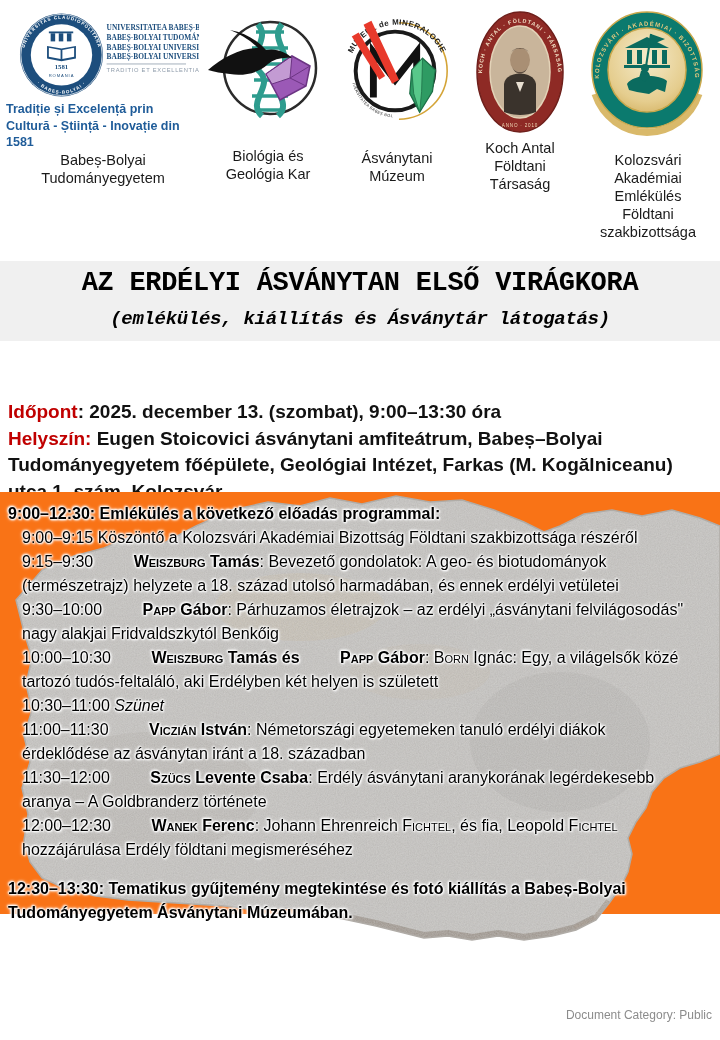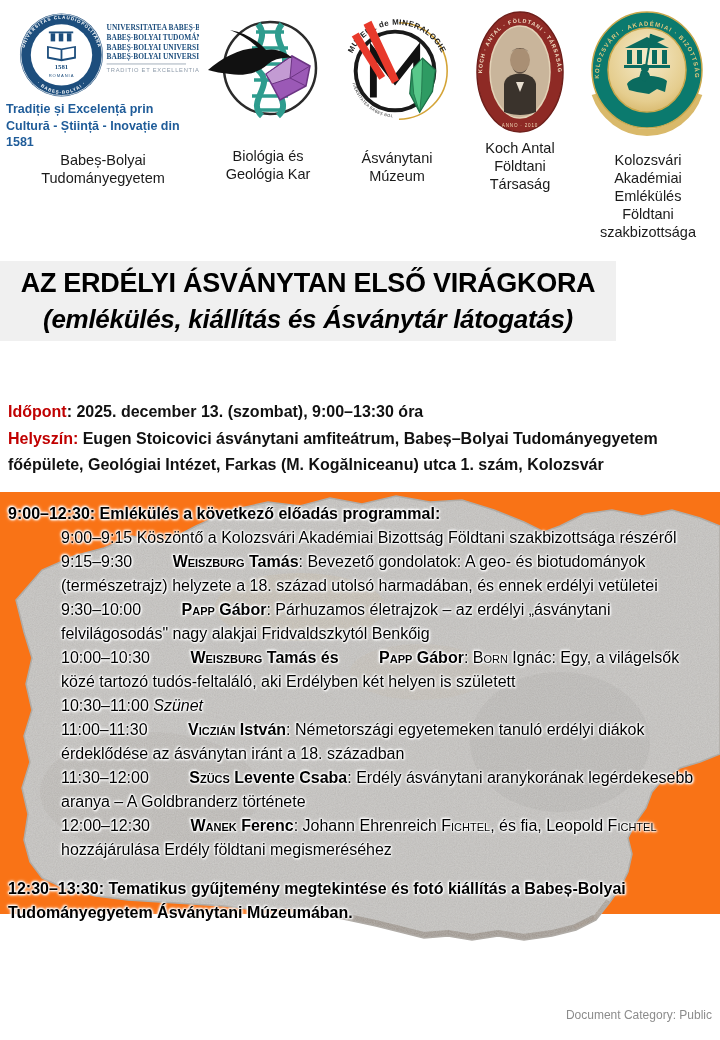--- a/index.html
+++ b/index.html
@@ -11,38 +11,38 @@
          padding:0 6px;box-sizing:border-box;}
   .logo-col{display:flex;flex-direction:column;align-items:center;}
   .logo-art{display:flex;flex-direction:column;align-items:center;justify-content:flex-start;}
   .c1{width:194px;} .c2{width:124px;} .c3{width:122px;} .c4{width:112px;} .c5{width:132px;}
   .c1 .logo-art{height:142px;} .c2 .logo-art{height:138px;} .c3 .logo-art{height:140px;}
   .c4 .logo-art{height:130px;} .c5 .logo-art{height:142px;}
   .logo-caption{font-size:14.5px;line-height:1.24;text-align:center;color:#1a1a1a;margin-top:2px;}
   .bbu-tagline{margin-top:3px;font-weight:bold;font-size:12.5px;line-height:1.3;color:#1F5C99;}
 
   
-  .title-band{position:absolute;top:261px;left:0;width:616px;height:80px;background:#F0F0F0;
-              text-align:center;padding-top:4px;box-sizing:border-box;}
+  .title-band{position:absolute;top:261px;left:0;width:720px;height:80px;background:#F0F0F0;
+              text-align:center;padding-top:4px;box-sizing:border-box;font-family:Liberation Mono, monospace;}
   .title-l1{font-size:27px;font-weight:bold;letter-spacing:-0.3px;line-height:36px;}
-  .title-l2{font-size:26px;font-weight:bold;font-style:italic;letter-spacing:-0.3px;line-height:36px;}
-
-  
-  .details{position:absolute;top:399px;left:8px;right:14px;font-size:16px;font-weight:bold;
+  .title-l2{font-size:19px;font-weight:bold;font-style:italic;letter-spacing:-0.3px;line-height:36px;}
+
+  
+  .details{position:absolute;top:399px;left:8px;right:14px;font-size:19px;font-weight:bold;
            line-height:26.5px;color:#111;}
   .details p{margin:0;}
   .red{color:#C00000;}
 
   
   .program-band{position:absolute;top:492px;left:0;width:720px;height:422px;background:#f97316;}
   .rock-svg{position:absolute;top:0;left:0;z-index:1;}
   .program-text{position:relative;z-index:2;padding:10px 24px 0 8px;font-size:16px;line-height:24px;color:#000;
       text-shadow:0 0 2px #fff,0 0 2px #fff,0 0 3px #fff,0 0 4px #fff,1px 1px 2px #fff,-1px -1px 2px #fff;}
   .prog-header{margin:0;font-weight:bold;}
-  .prog-item{margin:0 0 0 53px;}
+  .prog-item{margin:0 0 0 14px;}
   .prog-closing{margin:15px 0 0 0;font-weight:bold;}
   .seg-b{font-weight:bold;}
   .seg-bsc{font-weight:bold;font-variant:small-caps;padding-left:36px;}
   .seg-sc{font-variant:small-caps;}
   .seg-i{font-style:italic;}
 
   
   .footer{position:absolute;top:1008px;right:8px;font-size:12px;color:#8C8C8C;}
 </style>
 </head>

